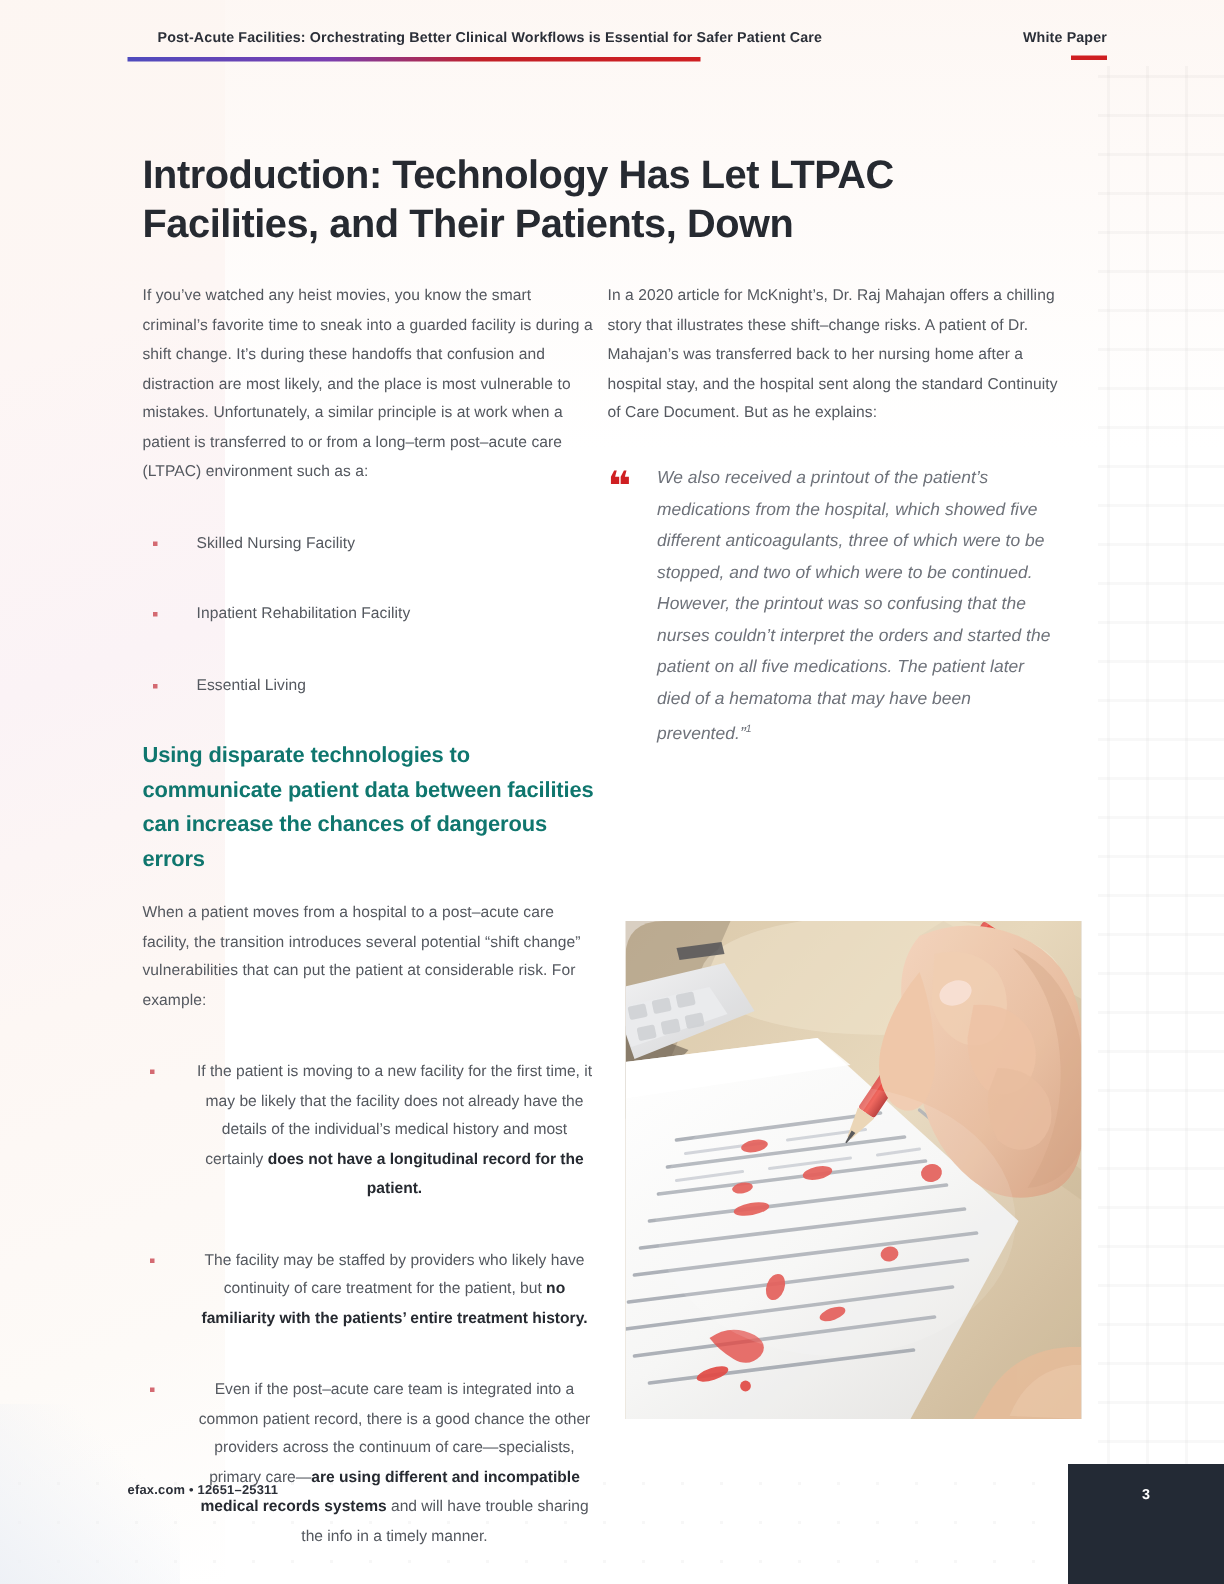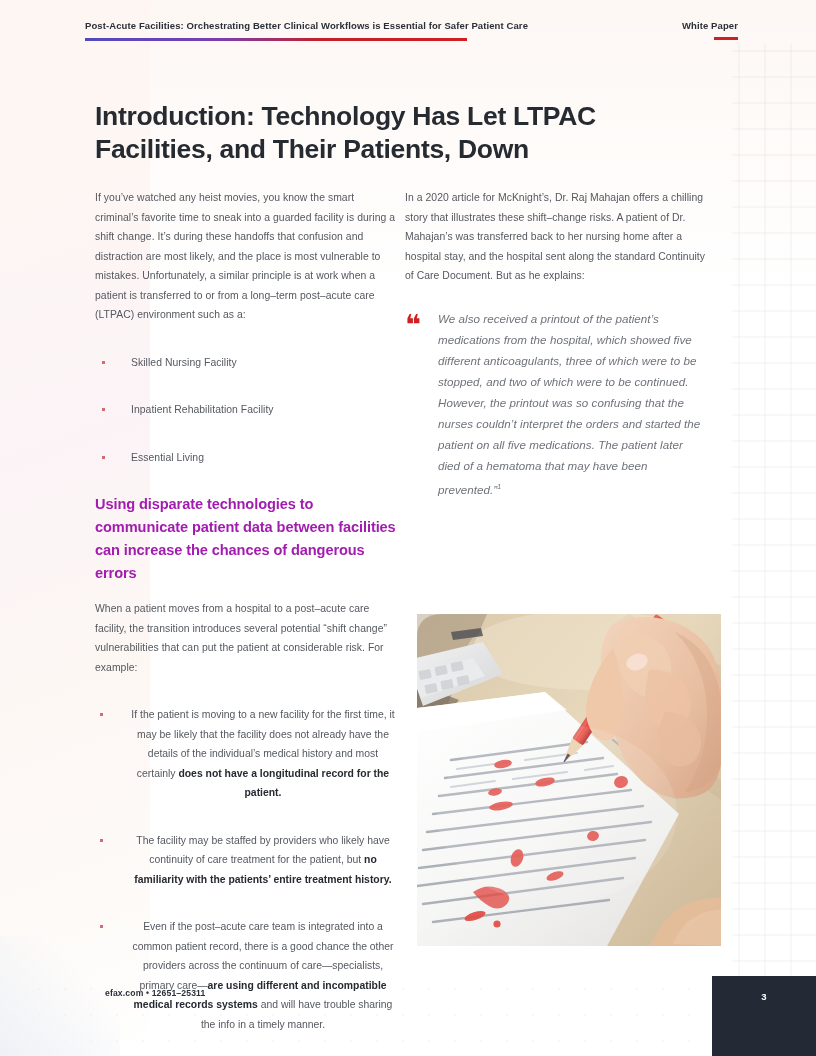--- a/index.html
+++ b/index.html
@@ -94,20 +94,21 @@
 
   .header-title-wrap { width: 560px; }
 
   .header-title {
     font-size: 9.5px;
     font-weight: bold;
     color: #2b2f38;
     letter-spacing: 0.1px;
     line-height: 12px;
     white-space: nowrap;
+    margin-left: 20px;
   }
 
   .header-rule {
     margin-top: 6px;
     width: 382px;
     height: 2.6px;
     background: linear-gradient(to right, #4f4bbd 0%, #7a3fb0 35%, #c22027 62%, #cf1f22 100%);
   }
 
   .header-right { text-align: right; padding-top: 0px; }
@@ -198,21 +199,21 @@
     left: 5px;
     top: 8px;
   }
 
   .subhead {
     margin-top: 26px;
     margin-bottom: 14px;
     font-size: 14.6px;
     line-height: 23px;
     font-weight: bold;
-    color: #a21caf;
+    color: #0f766e;
     letter-spacing: -0.1px;
   }
 
   strong.bold { font-weight: bold; color: #262a31; }
 
   
   .quote-block {
     position: relative;
     margin-top: 22px;
     padding-left: 33px;
@@ -253,21 +254,20 @@
   .photo svg { display: block; }
 
   
   .footer-text {
     position: absolute;
     left: 85px; bottom: 58px;
     font-size: 8.6px;
     font-weight: bold;
     color: #2b2f38;
     letter-spacing: 0.15px;
-    margin-left: 20px;
   }
 
   .page-number-box {
     position: absolute;
     right: 0; bottom: 0;
     width: 104px; height: 80px;
     background: #232a35;
     display: flex;
     align-items: flex-start;
     justify-content: center;

